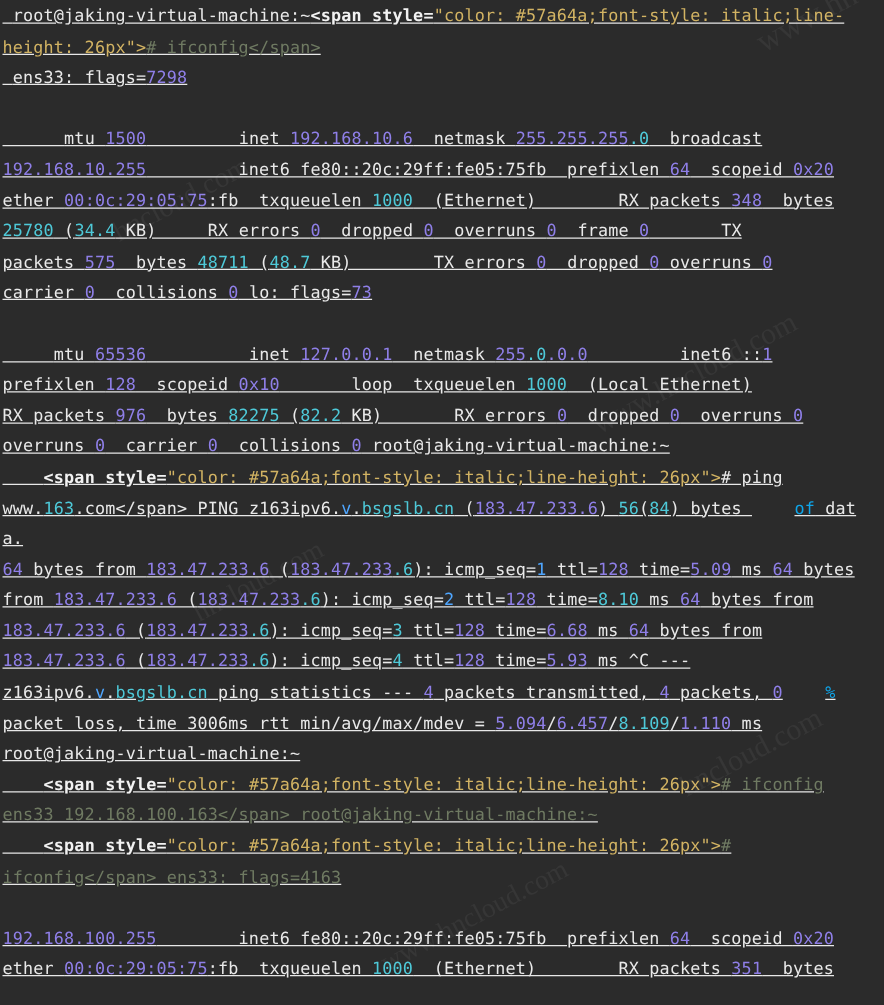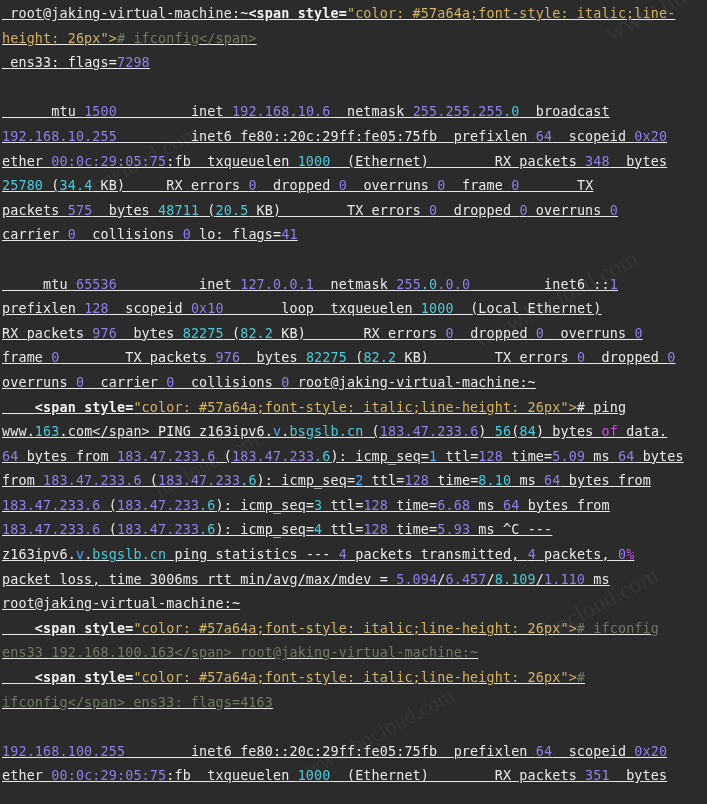--- a/index.html
+++ b/index.html
@@ -34,21 +34,21 @@
     padding-right: 8px;
     text-decoration: underline;
   }
   .line.blank { height: 24.6px; }
 
   
   .w   { color: #e9e9e9; }              
   .num { color: #8f7fe8; }              
   .cy  { color: #4ec9d8; }              
   .bl  { color: #4fa6ff; }              
-  .pk  { color: #d946ef; }              
+  .pk  { color: #0ea5e9; margin-left: 34px; }              
   .tag { color: #f2f2f2; font-weight: bold; }  
   .att { color: #d2b363; }              
   .dim { color: #6f7a62; }              
 
   
   .wm {
     position: absolute;
     color: rgba(255,255,255,0.055);
     font-family: "Liberation Serif", serif;
     font-size: 26px;
@@ -73,27 +73,26 @@
 
   <div id="output">
       <div class="line"><span class="w"> root@jaking-virtual-machine:~</span><span class="tag">&lt;span style=</span><span class="att">"color: #57a64a;font-style: italic;line-</span></div>
       <div class="line"><span class="att">height: 26px"&gt;</span><span class="dim"># ifconfig&lt;/span&gt;</span></div>
       <div class="line"><span class="w"> ens33: flags=</span><span class="num">7298</span></div>
       <div class="line blank"></div>
       <div class="line"><span class="w">      mtu </span><span class="num">1500</span><span class="w">         inet </span><span class="num">192.168.10.6</span><span class="w">  netmask </span><span class="num">255.255.255</span><span class="cy">.0</span><span class="w">  broadcast</span></div>
       <div class="line"><span class="num">192.168.10.255</span><span class="w">         inet6 fe80::20c:29ff:fe05:75fb  prefixlen </span><span class="num">64</span><span class="w">  scopeid </span><span class="num">0x20</span></div>
       <div class="line"><span class="w">ether </span><span class="num">00:0c:29:05:75</span><span class="w">:fb  txqueuelen </span><span class="cy">1000</span><span class="w">  (Ethernet)        RX packets </span><span class="num">348</span><span class="w">  bytes</span></div>
       <div class="line"><span class="cy">25780</span><span class="w"> (</span><span class="cy">34.4</span><span class="w"> KB)     RX errors </span><span class="num">0</span><span class="w">  dropped </span><span class="num">0</span><span class="w">  overruns </span><span class="num">0</span><span class="w">  frame </span><span class="num">0</span><span class="w">       TX</span></div>
-      <div class="line"><span class="w">packets </span><span class="num">575</span><span class="w">  bytes </span><span class="cy">48711</span><span class="w"> (</span><span class="cy">20.5</span><span class="w"> KB)        TX errors </span><span class="num">0</span><span class="w">  dropped </span><span class="num">0</span><span class="w"> overruns </span><span class="num">0</span></div>
-      <div class="line"><span class="w">carrier </span><span class="num">0</span><span class="w">  collisions </span><span class="num">0</span><span class="w"> lo: flags=</span><span class="num">41</span></div>
+      <div class="line"><span class="w">packets </span><span class="num">575</span><span class="w">  bytes </span><span class="cy">48711</span><span class="w"> (</span><span class="cy">48.7</span><span class="w"> KB)        TX errors </span><span class="num">0</span><span class="w">  dropped </span><span class="num">0</span><span class="w"> overruns </span><span class="num">0</span></div>
+      <div class="line"><span class="w">carrier </span><span class="num">0</span><span class="w">  collisions </span><span class="num">0</span><span class="w"> lo: flags=</span><span class="num">73</span></div>
       <div class="line blank"></div>
       <div class="line"><span class="w">     mtu </span><span class="num">65536</span><span class="w">          inet </span><span class="num">127.0.0.1</span><span class="w">  netmask </span><span class="num">255</span><span class="cy">.0</span><span class="num">.0.0</span><span class="w">         inet6 ::</span><span class="num">1</span></div>
       <div class="line"><span class="w">prefixlen </span><span class="num">128</span><span class="w">  scopeid </span><span class="num">0x10</span><span class="w">       loop  txqueuelen </span><span class="cy">1000</span><span class="w">  (Local Ethernet)</span></div>
       <div class="line"><span class="w">RX packets </span><span class="num">976</span><span class="w">  bytes </span><span class="cy">82275</span><span class="w"> (</span><span class="cy">82.2</span><span class="w"> KB)       RX errors </span><span class="num">0</span><span class="w">  dropped </span><span class="num">0</span><span class="w">  overruns </span><span class="num">0</span></div>
-      <div class="line"><span class="w">frame </span><span class="num">0</span><span class="w">        TX packets </span><span class="num">976</span><span class="w">  bytes </span><span class="cy">82275</span><span class="w"> (</span><span class="cy">82.2</span><span class="w"> KB)        TX errors </span><span class="num">0</span><span class="w">  dropped </span><span class="num">0</span></div>
       <div class="line"><span class="w">overruns </span><span class="num">0</span><span class="w">  carrier </span><span class="num">0</span><span class="w">  collisions </span><span class="num">0</span><span class="w"> root@jaking-virtual-machine:~</span></div>
       <div class="line"><span class="w">    </span><span class="tag">&lt;span style=</span><span class="att">"color: #57a64a;font-style: italic;line-height: 26px"&gt;</span><span class="w"># ping</span></div>
       <div class="line"><span class="w">www.</span><span class="cy">163</span><span class="w">.com&lt;/span&gt; PING z163ipv6.</span><span class="bl">v</span><span class="w">.</span><span class="cy">bsgslb.cn</span><span class="w"> (</span><span class="num">183.47.233.6</span><span class="w">) </span><span class="cy">56</span><span class="w">(</span><span class="cy">84</span><span class="w">) bytes </span><span class="pk">of</span><span class="w"> data.</span></div>
       <div class="line"><span class="num">64</span><span class="w"> bytes from </span><span class="num">183.47.233.6</span><span class="w"> (</span><span class="num">183.47.233</span><span class="cy">.6</span><span class="w">): icmp_seq=</span><span class="bl">1</span><span class="w"> ttl=</span><span class="num">128</span><span class="w"> time=</span><span class="num">5.09</span><span class="w"> ms </span><span class="num">64</span><span class="w"> bytes</span></div>
       <div class="line"><span class="w">from </span><span class="num">183.47.233.6</span><span class="w"> (</span><span class="num">183.47.233</span><span class="cy">.6</span><span class="w">): icmp_seq=</span><span class="bl">2</span><span class="w"> ttl=</span><span class="num">128</span><span class="w"> time=</span><span class="cy">8.10</span><span class="w"> ms </span><span class="num">64</span><span class="w"> bytes from</span></div>
       <div class="line"><span class="num">183.47.233.6</span><span class="w"> (</span><span class="num">183.47.233</span><span class="cy">.6</span><span class="w">): icmp_seq=</span><span class="cy">3</span><span class="w"> ttl=</span><span class="num">128</span><span class="w"> time=</span><span class="num">6.68</span><span class="w"> ms </span><span class="num">64</span><span class="w"> bytes from</span></div>
       <div class="line"><span class="num">183.47.233.6</span><span class="w"> (</span><span class="num">183.47.233</span><span class="cy">.6</span><span class="w">): icmp_seq=</span><span class="cy">4</span><span class="w"> ttl=</span><span class="num">128</span><span class="w"> time=</span><span class="num">5.93</span><span class="w"> ms ^C ---</span></div>
       <div class="line"><span class="w">z163ipv6.</span><span class="bl">v</span><span class="w">.</span><span class="cy">bsgslb.cn</span><span class="w"> ping statistics --- </span><span class="num">4</span><span class="w"> packets transmitted, </span><span class="num">4</span><span class="w"> packets, </span><span class="num">0</span><span class="pk">%</span></div>
       <div class="line"><span class="w">packet loss, time 3006ms rtt min/avg/max/mdev = </span><span class="num">5.094</span><span class="w">/</span><span class="num">6.457</span><span class="w">/</span><span class="cy">8.109</span><span class="w">/</span><span class="num">1.110</span><span class="w"> ms</span></div>
       <div class="line"><span class="w">root@jaking-virtual-machine:~</span></div>

